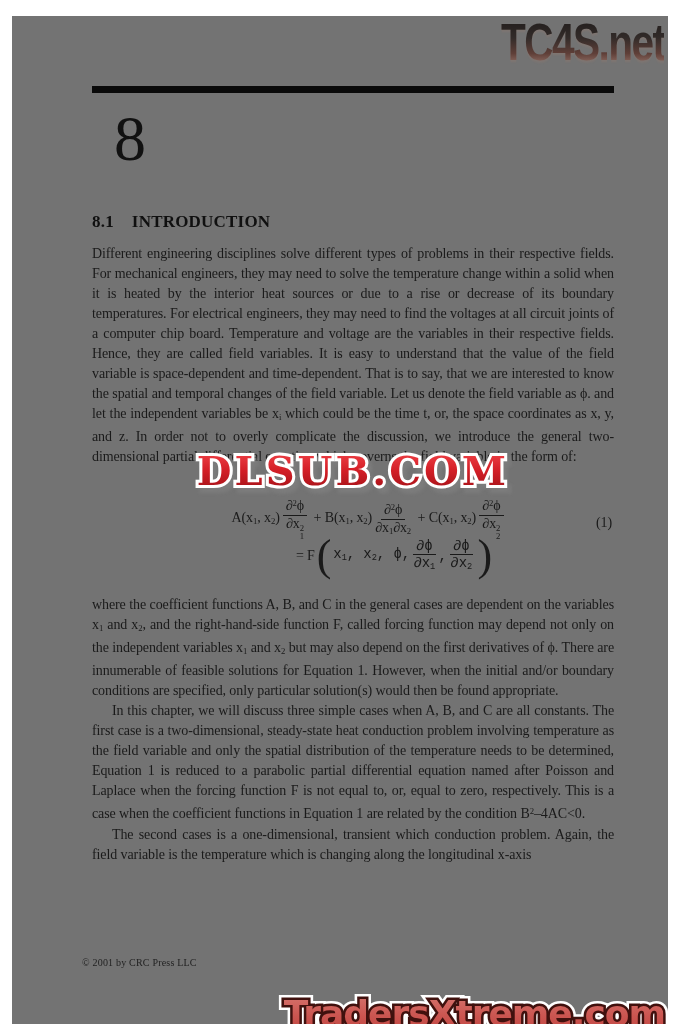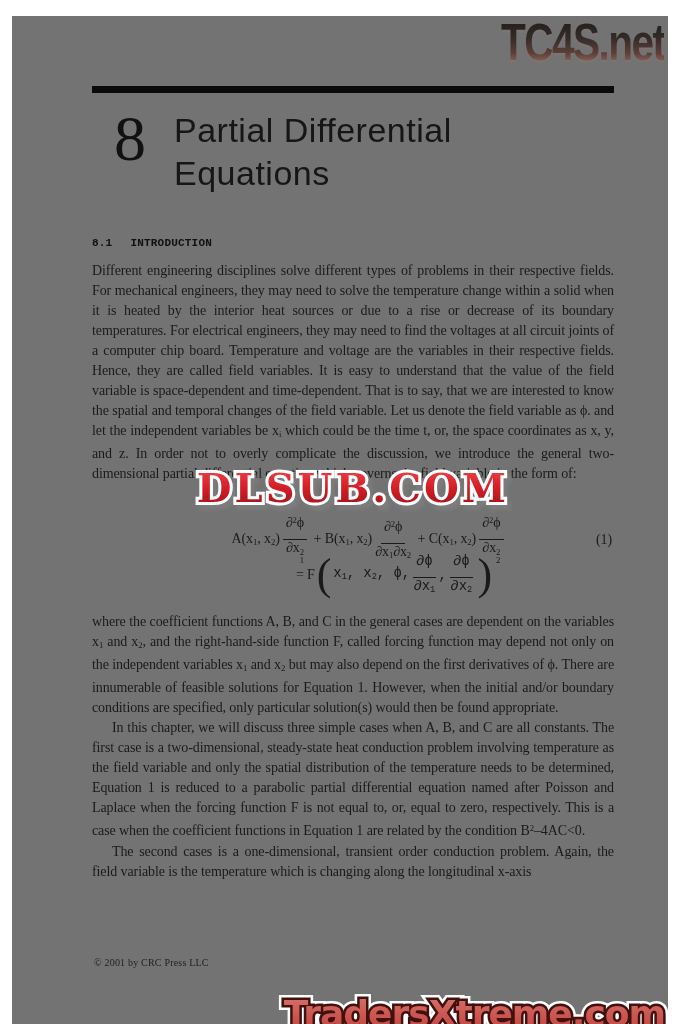--- a/index.html
+++ b/index.html
@@ -29,22 +29,22 @@
     font-size:64px; line-height:0.95; margin-left:22px; color:#111;
   }
   .chapter-title {
     font-family:"Liberation Sans","DejaVu Sans",sans-serif;
     font-size:34px; line-height:43px; letter-spacing:0.5px;
     margin-left:28px; margin-top:0px; color:#161616;
   }
 
   .section-head {
     margin-top:42px;
-    font-family:Liberation Mono, monospace;
-    font-weight:bold; font-size:11px; color:#101010; letter-spacing:0.2px;
+    font-family:Liberation Serif, serif;
+    font-weight:bold; font-size:17px; color:#101010; letter-spacing:0.2px;
   }
   .section-head .num { margin-right:18px; }
 
   .bodytext {
     margin-top:12px; font-size:14px; line-height:20px;
     letter-spacing:-0.1px; text-align:justify; color:#1a1a1a;
   }
   .bodytext p { margin:0; }
   .bodytext p.indent { text-indent:20px; }
 
@@ -56,21 +56,21 @@
   .eq-block { position:relative; height:126px; margin-top:2px; }
   .eq-line1, .eq-line2 {
     position:absolute; left:16px; width:100%;
     display:flex; justify-content:center; align-items:center;
     font-size:14px; color:#1a1a1a;
   }
   .eq-line1 { top:30px; }
   .eq-line2 { top:68px; transform:translateX(26px); }
   .tok { white-space:pre; }
   .frac { display:inline-flex; flex-direction:column; align-items:center; margin:0 3px; }
-  .frac .num { line-height:1.05; padding:0 3px 8px; border-bottom:1.2px solid #1a1a1a; text-align:right; }
+  .frac .num { line-height:1.05; padding:0 3px 1px; border-bottom:1.2px solid #1a1a1a; text-align:right; }
   .frac .den { line-height:1.05; padding-top:1px; text-align:center; }
   .stack { display:inline-flex; flex-direction:column; align-items:flex-start; font-size:0.62em; line-height:0.95; vertical-align:-0.35em; }
   .bigparen { font-size:44px; line-height:0.85; font-weight:normal; margin:0 2px; color:#1a1a1a; }
   .eq-number { position:absolute; right:2px; top:44px; font-size:14px; color:#1a1a1a; }
 
   
   .layered { position:relative; display:inline-block; white-space:nowrap; }
   .layered .lyr { position:absolute; left:0; top:0; }
   .layered .base { position:relative; visibility:hidden; }
 
@@ -92,41 +92,37 @@
     font-size:36px; letter-spacing:-1px; line-height:1.1;text-align:center;
   }
   .banner-tx .glow { -webkit-text-stroke:10px #ffffff; color:#fff; text-shadow:0 0 5px #ffffff; }
   .banner-tx .outline { -webkit-text-stroke:5px #40110e; color:#40110e; }
   .banner-tx .fill {
     background:linear-gradient(180deg,#d5736d 0%,#cb5550 55%,#c04540 100%);
     -webkit-background-clip:text; background-clip:text; color:transparent;
   }
 
   .copyright {
-    position:absolute; left:82px; top:941px;
+    position:absolute; left:70px; top:941px;
     font-size:10px; color:#222; letter-spacing:0.2px;
   }
 </style>
 </head>
 <body>
 
 <div class="page">
 
   <div class="logo-tc4s">TC4S.net</div>
 
   <div class="content">
 
     <div class="rule"></div>
 
     <div class="chapter-head">
       <div class="chapter-num">8</div>
-      <div class="chapter-title">
-        <div>Partial Differential</div>
-        <div>Equations</div>
-      </div>
     </div>
 
     <div class="section-head">
       <span class="num">8.1</span><span>INTRODUCTION</span>
     </div>
 
     <div class="bodytext">
 
     <p><span>Different engineering disciplines solve different types of problems in their respective fields. For mechanical engineers, they may need to solve the temperature change within a solid when it is heated by the interior heat sources or due to a rise or decrease of its </span><span class="it">boundary</span><span> temperatures. For electrical engineers, they may need to find the voltages at all circuit joints of a computer chip board. Temperature and voltage are the variables in their respective fields. Hence, they are called </span><span class="it">field variables</span><span>. It is easy to understand that the value of the field variable is </span><span class="it">space-dependent</span><span> and </span><span class="it">time-dependent</span><span>. That is to say, that we are interested to know the </span><span class="it">spatial</span><span> and </span><span class="it">temporal</span><span> changes of the field variable. Let us denote the field variable as ϕ. and let the independent variables be x</span><span class="vsub">i</span><span> which could be the time t, or, the space coordinates as x, y, and z. In order not to overly complicate the discussion, we introduce the general two-dimensional partial differential equation which governs the field variable in the form of:</span></p>
         <div class="eq-block">
@@ -173,21 +169,21 @@
                 <span class="num"><span>∂ϕ</span></span>
                 <span class="den"><span>∂x</span><span class="vsub">2</span></span>
               </span>
             </span>
             <span class="bigparen">)</span>
           </div>
           <div class="eq-number">(1)</div>
         </div>
         <p><span>where the coefficient functions A, B, and C in the general cases are dependent on the variables x</span><span class="vsub">1</span><span> and x</span><span class="vsub">2</span><span>, and the right-hand-side function F, called </span><span class="it">forcing function</span><span> may depend not only on the independent variables x</span><span class="vsub">1</span><span> and x</span><span class="vsub">2</span><span> but may also depend on the first derivatives of ϕ. There are innumerable of feasible solutions for Equation 1. However, when the initial and/or boundary conditions are specified, only particular solution(s) would then be found appropriate.</span></p>
         <p class="indent"><span>In this chapter, we will discuss three simple cases when A, B, and C are all constants. The first case is a two-dimensional, </span><span class="it">steady-state heat conduction</span><span> problem involving temperature as the field variable and only the spatial distribution of the temperature needs to be determined, Equation 1 is reduced to a </span><span class="it">parabolic</span><span> partial differential equation named after </span><span class="it">Poisson</span><span> and </span><span class="it">Laplace</span><span> when the forcing function F is not equal to, or, equal to zero, respectively. This is a case when the coefficient functions in Equation 1 are related by the condition B</span><span class="vsup">2</span><span>–4AC&lt;0.</span></p>
-        <p class="indent"><span>The second cases is a one-dimensional, </span><span class="it">transient order conduction</span><span> problem. Again, the field variable is the temperature which is changing along the longitudinal x-axis</span></p>
+        <p class="indent"><span>The second cases is a one-dimensional, </span><span class="it">transient which conduction</span><span> problem. Again, the field variable is the temperature which is changing along the longitudinal x-axis</span></p>
       </div>
 
   </div>
 
   <div class="copyright">© 2001 by CRC Press LLC</div>
 
   <div class="banner-tx layered">
     <span class="base">TradersXtreme.com</span>
     <span class="lyr glow">TradersXtreme.com</span>
     <span class="lyr outline">TradersXtreme.com</span>

